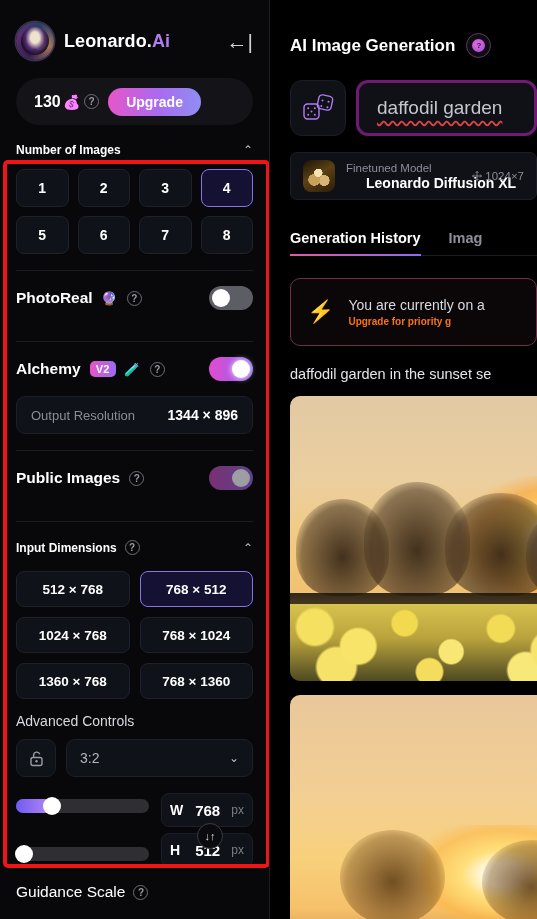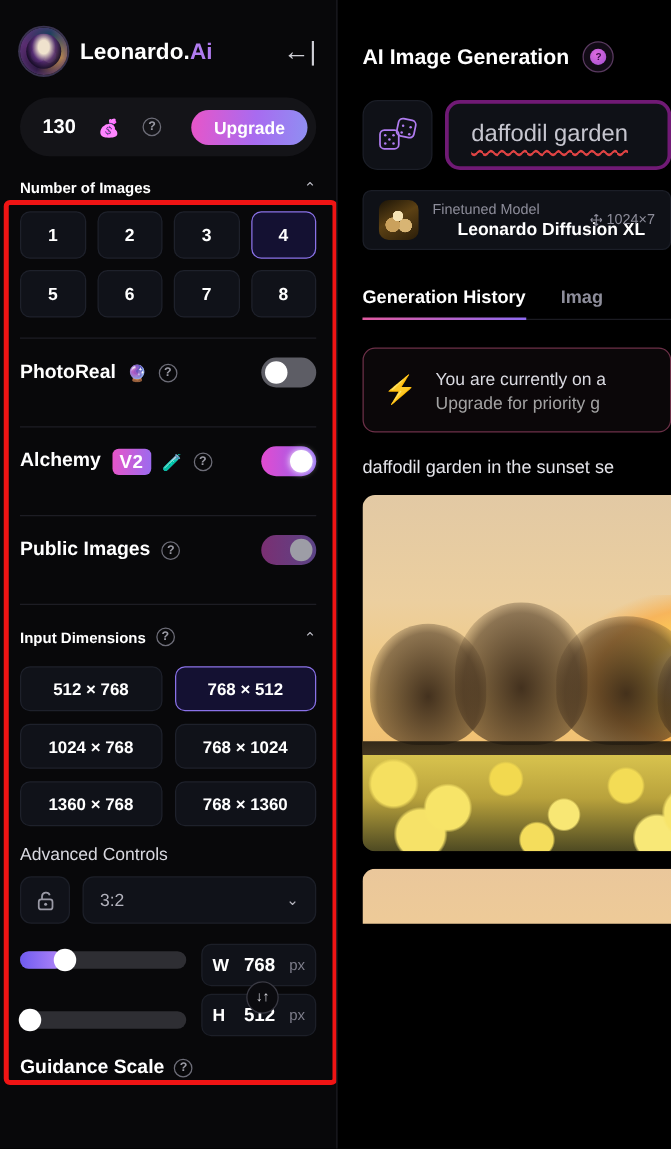--- a/index.html
+++ b/index.html
@@ -38,21 +38,21 @@
   .avatar::after{
     content:""; position:absolute; inset:5px; border-radius:50%;
     background:radial-gradient(ellipse at 50% 38%, #efe2cd 0 22%, rgba(80,40,110,.85) 48%, rgba(20,12,36,.9) 72%);
   }
   .brand-name { font-size:18px; font-weight:700; letter-spacing:.1px; }
   .brand-name .ai { color:#b17cf0; }
   .collapse-icon { margin-left:auto; color:#cfcfd6; font-size:21px; line-height:1; }
 
   .credit-bar {
     margin:18px 16px 0 16px; height:47px; border-radius:24px;
-    background:#141418; display:flex; align-items:center; gap:18px;
+    background:#141418; display:flex; align-items:center; gap:3px;
     padding:0 7px 0 18px;
   }
   .credits-num { font-size:16px; font-weight:700; }
   .coin-icon { font-size:14px; line-height:1; filter:hue-rotate(250deg) saturate(1.6); }
   .help-circle {
     width:15px; height:15px; border-radius:50%; border:1.3px solid #6d6d78;
     color:#9a9aa4; font-size:10px; line-height:13px; text-align:center;
     font-weight:700; flex:0 0 15px;
   }
   .upgrade-btn {
@@ -82,21 +82,21 @@
   .num-btn.sel { border-color:#8a72e8; background:#141132; }
 
   .divider { height:1px; background:#1d1d24; margin:16px 0 0 0; }
 
   .row {
     display:flex; align-items:center; gap:9px; padding:15px 0 15px 0;
   }
   .row-label { font-size:15.5px; font-weight:700; }
   .badge-v2 {
     background:linear-gradient(95deg,#e855c8,#9a6bf0); border-radius:5px;
-    font-size:15px; font-weight:700; padding:2px 6px; letter-spacing:.3px;
+    font-size:11px; font-weight:700; padding:2px 6px; letter-spacing:.3px;
   }
   .emoji { font-size:13px; }
   .toggle {
     margin-left:auto; width:44px; height:24px; border-radius:13px;
     background:#5d5d65; position:relative; cursor:pointer; flex:0 0 44px;
   }
   .toggle .knob {
     position:absolute; top:3px; width:18px; height:18px; border-radius:50%;
     background:#fff;
   }
@@ -154,24 +154,24 @@
   .wh-v { font-size:15px; font-weight:700; flex:1; text-align:center; }
   .wh-u { font-size:12px; color:#7d7d8a; }
   .swap-btn {
     position:absolute; right:30px; top:30px; width:26px; height:26px;
     border-radius:50%; background:#0b0b0f; border:1px solid #3a3a44;
     display:flex; align-items:center; justify-content:center;
     font-size:11px; color:#dcdce3; cursor:pointer; z-index:5;
   }
 
   .guid-row { display:flex; align-items:center; gap:8px; padding:16px 0 10px 0; }
-  .guid-title { font-size:15.5px; font-weight:700; }
+  .guid-title { font-size:15.5px; font-weight:400; }
 
   
-  .main { flex:1; height:739px; position:relative; overflow:hidden; padding-left:20px; }
+  .main { flex:1; height:919px; position:relative; overflow:hidden; padding-left:20px; }
   .main-head { display:flex; align-items:center; gap:11px; padding:33px 0 0 0; }
   .main-title { font-size:17px; font-weight:700; }
   .help-badge {
     width:25px; height:25px; border-radius:50%;
     border:1px solid #5a3a60; background:#120b16;
     display:flex; align-items:center; justify-content:center;
   }
   .help-badge .dot {
     width:13px; height:13px; border-radius:50%;
     background:radial-gradient(circle at 40% 35%, #e06ce0, #a04ed0);
@@ -222,21 +222,21 @@
   .tabs-rule { height:1px; background:#1b1b22; margin-top:-1px; }
 
   .notice {
     margin-top:22px; height:68px; border-radius:10px;
     border:1px solid #6d3048; background:#0b0709;
     display:flex; align-items:center; gap:14px; padding:0 16px; overflow:hidden;
   }
   .bolt { font-size:22px; color:#f2c23d; }
   .notice-txt { display:flex; flex-direction:column; gap:3px; white-space:nowrap; }
   .notice-l1 { font-size:14px; color:#d9d9e0; }
-  .notice-l2 { font-size:14px; font-weight:400; color:#a3a3a3; }
+  .notice-l2 { font-size:10px; font-weight:700; color:#f97316; }
 
   .result-prompt { margin-top:20px; font-size:14.5px; color:#e4e4ea; white-space:nowrap; }
 
   .img-card {
     margin-top:14px; width:310px; height:285px; border-radius:10px;
     overflow:hidden; position:relative;
   }
   .img-card.second { height:250px; }
   .sky {
     position:absolute; inset:0;
@@ -341,20 +341,24 @@
       <div class="row">
         <span class="row-label">Alchemy</span>
         <span class="badge-v2">V2</span>
         <span class="emoji">🧪</span>
         <span class="help-circle">?</span>
         <div class="toggle on">
             <span class="knob"></span>
           </div>
       </div>
 
+      <div class="out-res">
+        <span class="out-res-label">Output Resolution</span>
+        <span class="out-res-val">1344 × 896</span>
+      </div>
 
       <div class="divider"></div>
 
       <div class="row">
         <span class="row-label">Public Images</span>
         <span class="help-circle">?</span>
         <div class="toggle dim">
             <span class="knob"></span>
           </div>
       </div>

